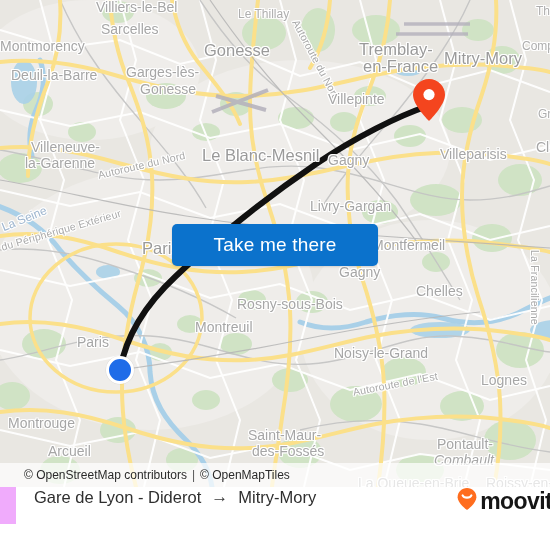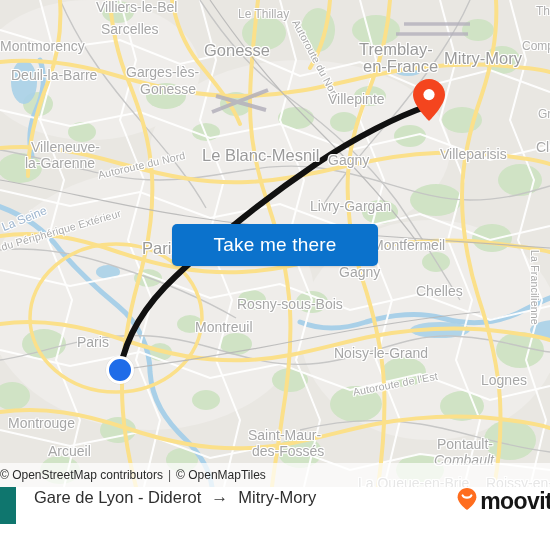--- a/index.html
+++ b/index.html
@@ -6,21 +6,21 @@
     margin: 0;
     padding: 0;
     background: #ffffff;
   }
   #app {
     position: relative;
     width: 550px;
     height: 524px;
     overflow: hidden;
     font-family: "Liberation Sans", sans-serif;
-    background: #0f766e;
+    background: #f0abfc;
   }
 
   
   #map {
     position: absolute;
     left: 0; top: 0;
     width: 550px;
     height: 487px;
     overflow: hidden;
     background: #e8e6e1;
@@ -99,21 +99,21 @@
     position: absolute;
     left: 0;
     bottom: 0;
     width: 550px;
     height: 24px;
     display: flex;
     align-items: center;
     background: rgba(255,255,255,.72);
     font-size: 12px;
     color: #2a2a2a;
-    padding-left: 0;
+    padding-left: 24px;
     box-sizing: border-box;
     white-space: nowrap;
     text-align: center;
   }
   #attribution .sep { margin: 0 5px; color: #555; }
   #attribution span { font-size: 12px; }
 
   
   #bottom-bar {
     position: absolute;

